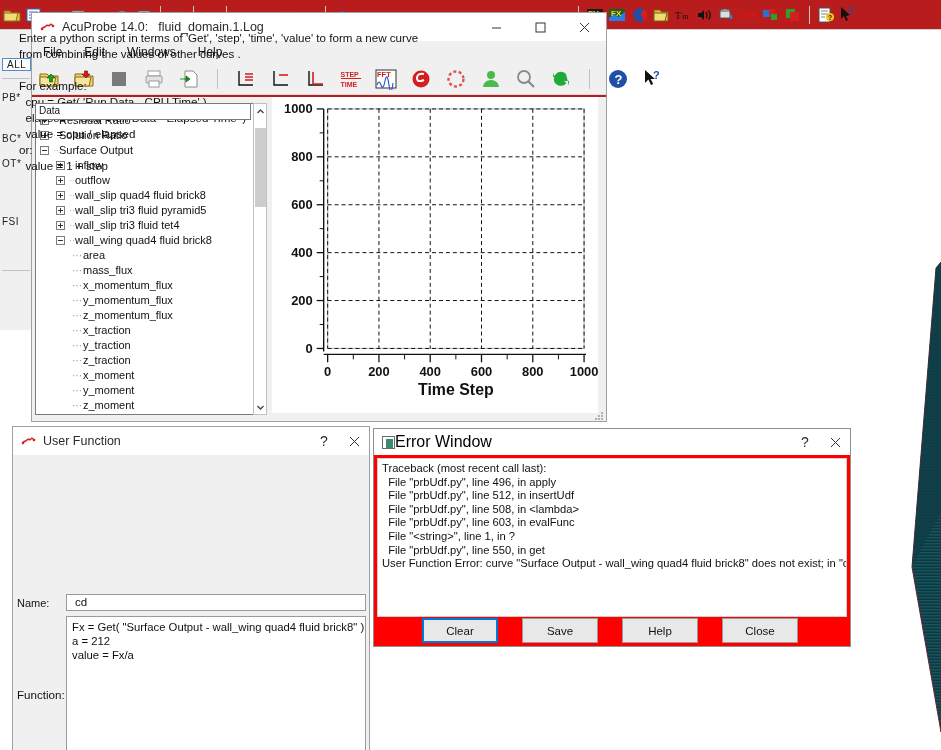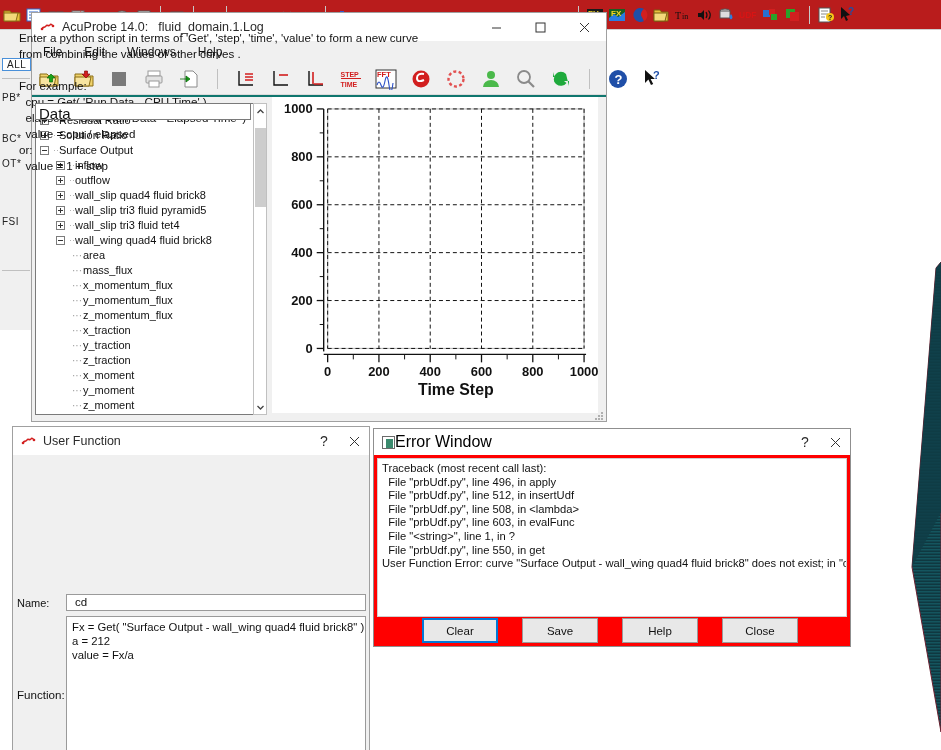--- a/index.html
+++ b/index.html
@@ -28,21 +28,21 @@
   .bg-left-panel .hdr { padding:2px 1px 0 1px; font-size:9.5px; white-space:nowrap;margin-left:32px; }
   .bgl-item { position:absolute; left:2px; font-size:10px; letter-spacing:.5px; }
   .bgl-sel { background:#ffffff; border:1px solid #4a90d9; padding:0 4px; }
   .bg-div { position:absolute; left:2px; width:28px; height:1px; background:#c0c0c0; }
   .bg-white-panel{ position:absolute; left:33px; top:30px; width:12px; height:285px; background:#ffffff; border:1px solid #cfcfcf;}
 
   
   .wing { position:absolute; }
 
   
-  .win { position:absolute; background:#0f766e; border:1px solid #a0a0a0; }
+  .win { position:absolute; background:#b91c1c; border:1px solid #a0a0a0; }
   .win-title {
     height:28px; background:#ffffff; display:flex; align-items:center;
     padding-left:8px; font-size:12.5px; color:#333;
   }
   .win-title .ttl { margin-left:7px; color:#2b2b2b; font-size:12.5px; }
   .win-btns { margin-left:auto; display:flex; height:100%; }
   .win-btn {
     width:44px; height:100%; display:flex; align-items:center; justify-content:center;
     font-size:14px; color:#2b2b2b; font-family:"Liberation Sans", sans-serif;
   }
@@ -58,21 +58,21 @@
   .menubar span { cursor:default; padding:1px 3px; }
   .aptoolbar { height:32px; background:#f0f0f0; display:flex; align-items:center;
                padding-left:6px; gap:13px; border-bottom:1px solid #dcdcdc;}
   .ap-ico { width:22px; height:22px; position:relative; flex:0 0 auto; }
   .ap-sep { width:1px; height:20px; background:#c0c0c0; margin:0 4px; flex:0 0 auto; }
 
   .ap-body { position:absolute; left:0; top:84px; right:0; bottom:0; background:#f0f0f0; }
   .tree-wrap { position:absolute; left:3px; top:6px; width:232px; height:312px;
                background:#fff; border:1px solid #7a7a7a; overflow:hidden;}
   .tree-head { position:absolute; left:3px; top:6px; width:216px; height:17px;
-               background:#fff; border:1px solid #7a7a7a; font-size:15px;
+               background:#fff; border:1px solid #7a7a7a; font-size:10px;
                padding:1px 3px; color:#111; z-index:5;}
   .tree-sb { position:absolute; left:221px; top:6px; width:14px; height:312px;
              background:#fff; border:1px solid #c0c0c0; }
   .tree-sb .arw { width:100%; height:14px; display:flex; align-items:center;
                   justify-content:center; font-size:9px; color:#555; background:#fff;}
   .tree-sb .thumb { position:absolute; left:1px; top:24px; width:11px; height:79px;
                     background:#cdcdcd; }
   .tree { position:absolute; left:0; top:16px; width:100%; font-size:11px; color:#111;
           line-height:15px; }
   .trow { height:15px; display:flex; align-items:center; white-space:nowrap; }

